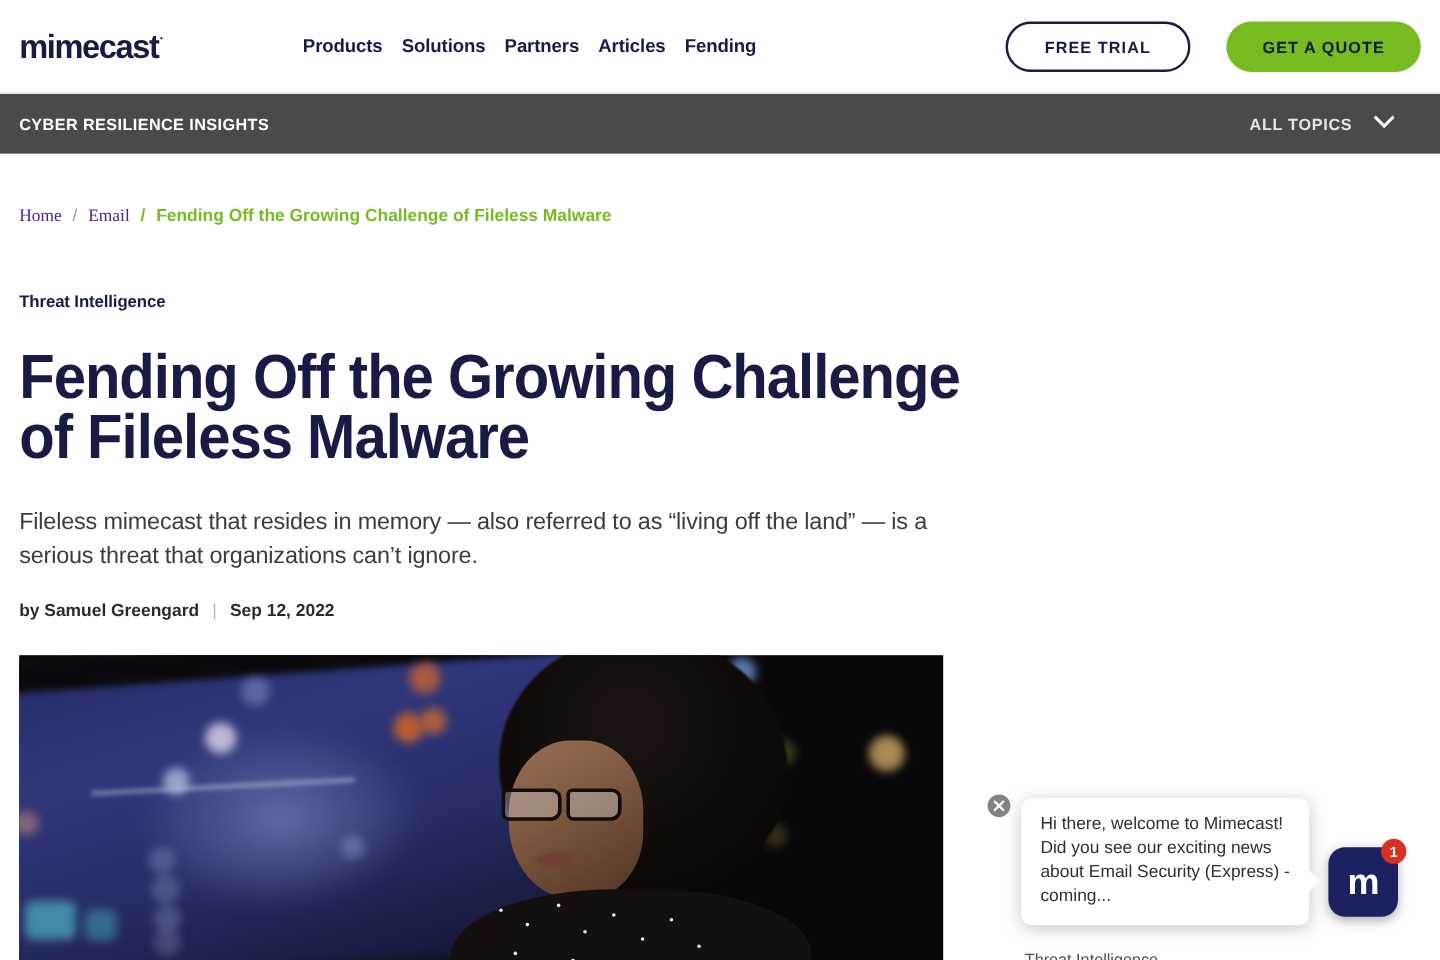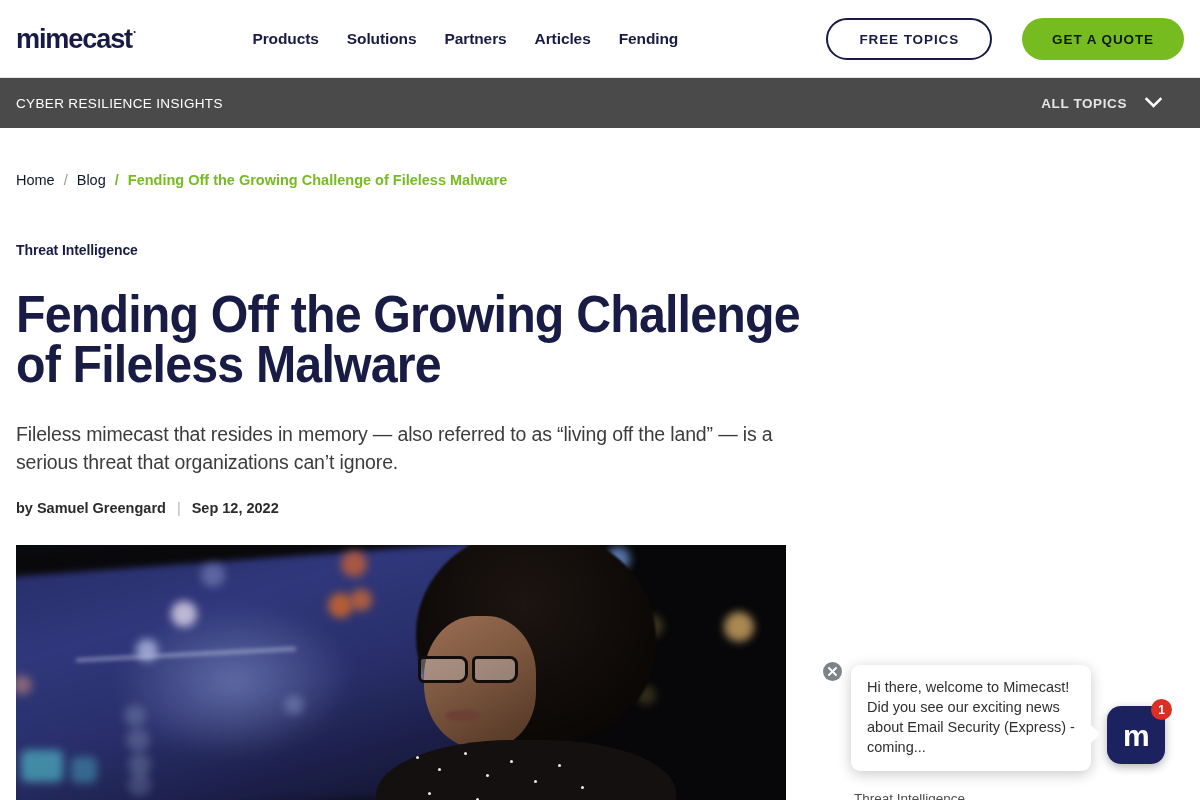--- a/index.html
+++ b/index.html
@@ -36,21 +36,21 @@
   .logo-dot {
     font-size: 12px;
     line-height: 1;
     margin-left: 1px;
     margin-top: 3px;
     color: #181C45;
   }
   .main-nav {
     display: flex;
     align-items: center;
-    gap: 28px;
+    gap: 16px;
     margin-left: 113px;
   }
   .main-nav .nav-item {
     font-size: 15.5px;
     font-weight: 700;
     color: #181C45;
     letter-spacing: -0.1px;
     cursor: pointer;
     white-space: nowrap;
   }
@@ -98,21 +98,21 @@
     height: 50px;
     background: #4a4a4a;
     display: flex;
     align-items: center;
     justify-content: space-between;
     padding: 0 16px;
   }
   .subbar-title {
     color: #ffffff;
     font-size: 13.5px;
-    font-weight: 400;
+    font-weight: 700;
     letter-spacing: 0.35px;
     cursor: pointer;
   }
   .subbar-right {
     display: flex;
     align-items: center;
     gap: 18px;
     cursor: pointer;
     padding-right: 22px;
   }
@@ -125,21 +125,21 @@
   .chev { display: block; }
 
   
   .breadcrumb {
     padding: 44px 16px 0 16px;
     display: flex;
     align-items: baseline;
     gap: 9px;
     font-size: 14.5px;
   }
-  .breadcrumb a { color: #0f172a; text-decoration: none; cursor: pointer; }
+  .breadcrumb a { color: #4c1d95; text-decoration: none; cursor: pointer; font-family: Liberation Serif, serif; }
   .breadcrumb .sep { color: #9a9a9a; }
   .breadcrumb .sep-green { color: #76BC21; font-weight: 700; }
   .breadcrumb .current {
     color: #76BC21;
     font-weight: 700;
     font-size: 14.5px;
   }
 
   
   .content-wrap {
@@ -383,41 +383,41 @@
 
   <nav class="main-nav">
     <span class="nav-item">Products</span>
     <span class="nav-item">Solutions</span>
     <span class="nav-item">Partners</span>
     <span class="nav-item">Articles</span>
     <span class="nav-item">Fending</span>
   </nav>
 
   <div class="header-actions">
-    <div class="btn-outline">FREE TOPICS</div>
+    <div class="btn-outline">FREE TRIAL</div>
     <div class="btn-green">GET A QUOTE</div>
   </div>
 </div>
 
 <div class="subbar">
   <span class="subbar-title">CYBER RESILIENCE INSIGHTS</span>
   <div class="subbar-right">
     <span class="label">ALL TOPICS</span>
     <span class="chev">
       <svg width="17" height="11" viewBox="0 0 17 11">
           <path d="M1.5 2 L8.5 9 L15.5 2" stroke="#ffffff" stroke-width="2.6" fill="none" stroke-linecap="square"></path>
         </svg>
     </span>
   </div>
 </div>
 
 <div class="breadcrumb">
   <a>Home</a>
   <span class="sep">/</span>
-  <a>Blog</a>
+  <a>Email</a>
   <span class="sep-green">/</span>
   <span class="current">Fending Off the Growing Challenge of Fileless Malware</span>
 </div>
 
 <div class="content-wrap">
 
   <div class="article-col">
     <div class="topic-label">Threat Intelligence</div>
     <h1 class="article-title">Fending Off the Growing Challenge of Fileless Malware</h1>
     <p class="article-sub">Fileless mimecast that resides in memory — also referred to as “living off the land” — is a serious threat that organizations can’t ignore.</p>

